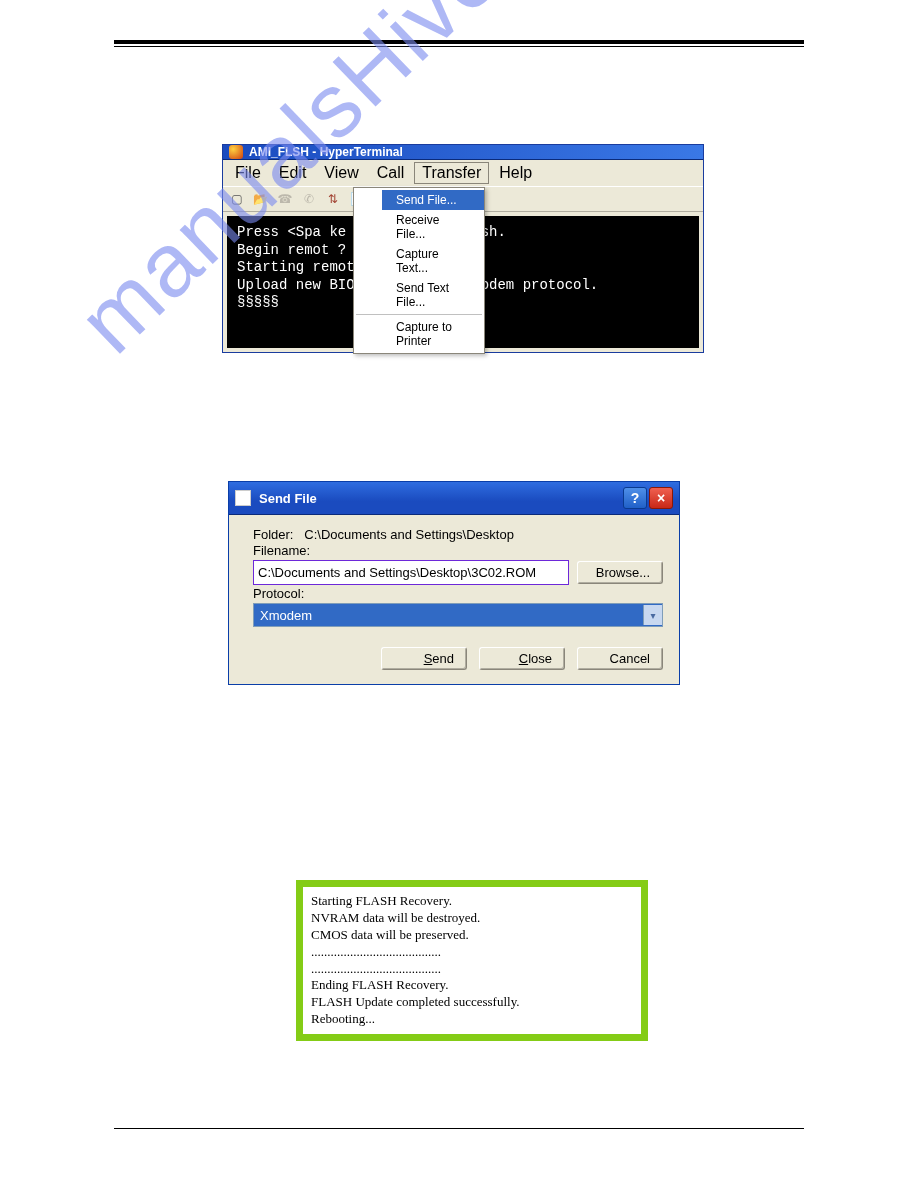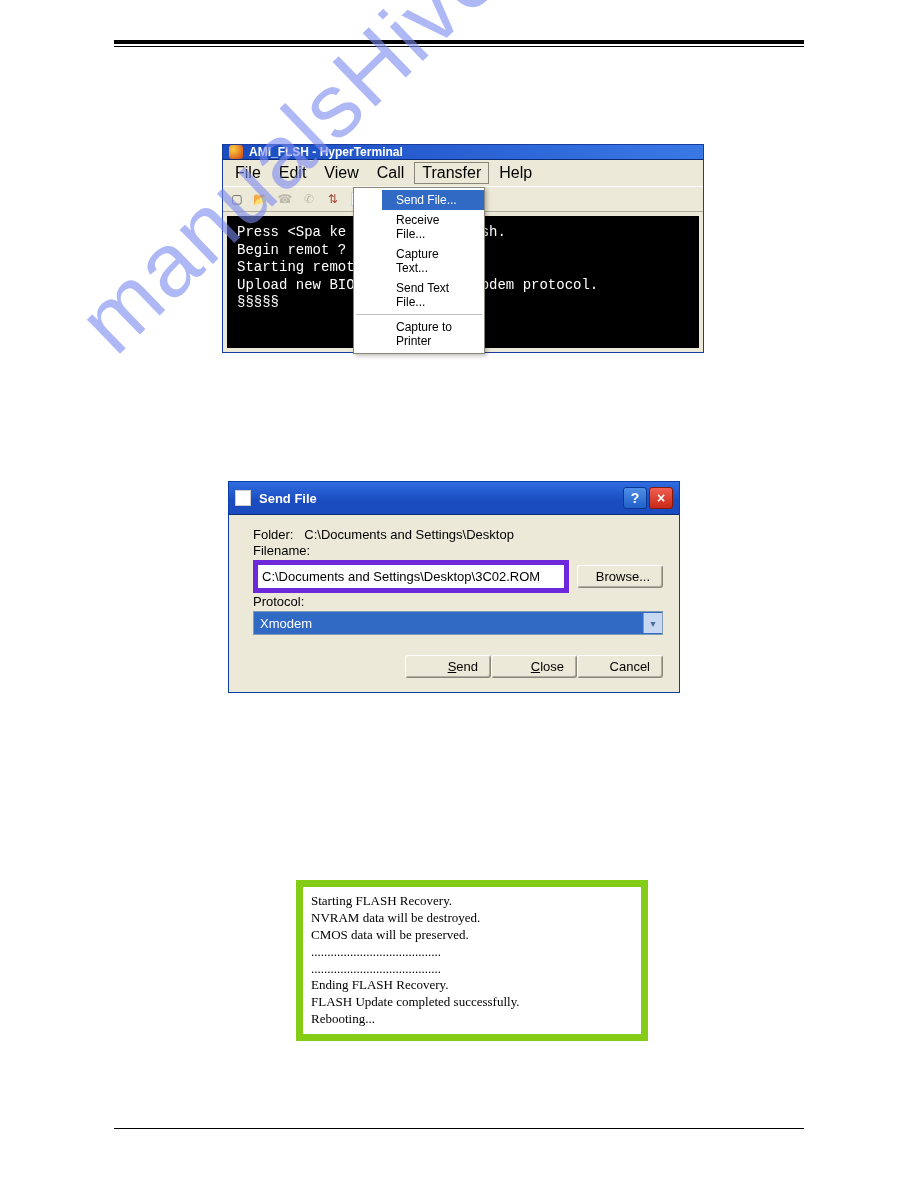--- a/index.html
+++ b/index.html
@@ -179,21 +179,21 @@
   .dlg-btn.help { background: linear-gradient(to bottom,#4f8fe8,#2060c8); border:1px solid #0a3a90;}
   .dlg-btn.close { background: linear-gradient(to bottom,#f06050,#c82818); border:1px solid #8a1808;}
   .sf-body {
     padding: 12px 16px 14px 24px;
   }
   .sf-body .lbl { margin-top: 1px; }
   .sf-row { display:flex; gap:8px; margin-top:2px; align-items:center;}
   .textinput {
     flex:1;
     background:#fff;
-    border:5px solid #6d28d9;
+    border:1px solid #6d28d9;
     padding:3px 4px;
     font-size:13px;
     height:17px;
   }
   .winbtn {
     background:#ece9d8;
     border:1px solid #8a867a;
     border-top-color:#fff;
     border-left-color:#fff;
     padding:3px 12px;
@@ -226,20 +226,21 @@
     border-left:1px solid #7f9db9;
     display:inline-flex;
     align-items:center;
     justify-content:center;
     color:#4a6aa0;
     font-size:10px;
   }
   .sf-buttons {
     display:flex;
     justify-content:flex-end;
+    gap:12px;
     padding:6px 16px 14px 16px;
   }
 
   
   .recovery-box {
     position: absolute;
     top: 880px;
     left: 296px;
     width: 322px;
     border: 7px solid #84cc16;

